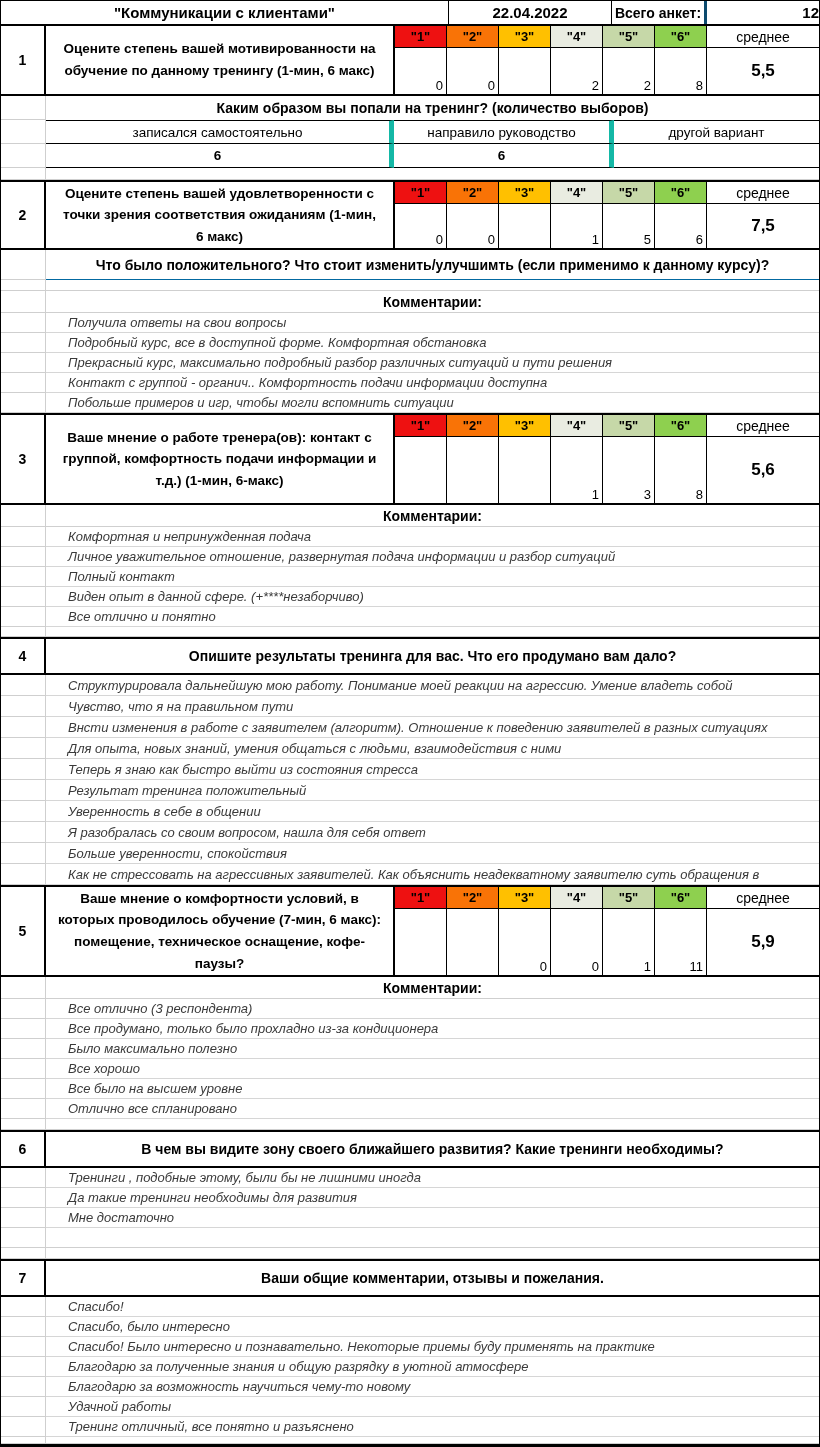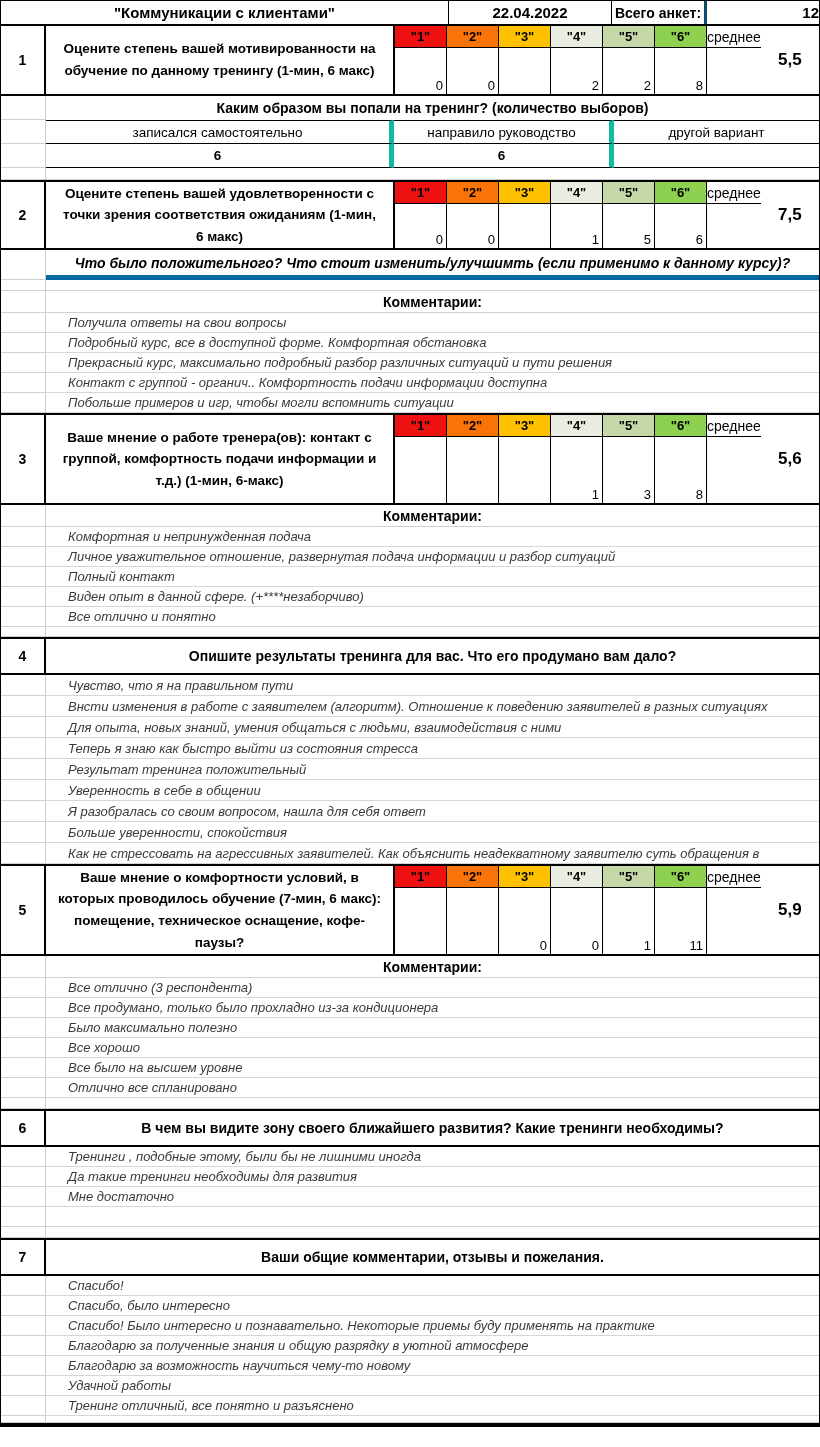--- a/index.html
+++ b/index.html
@@ -37,21 +37,21 @@
   .num-cell { flex:0 0 45px; display:flex; align-items:center; justify-content:center;
               font-weight:bold; font-size:14px; border-right:2px solid #000; }
   .q-cell   { flex:0 0 349px; display:flex; align-items:center; justify-content:center;
               text-align:center; font-weight:bold; font-size:13.5px; line-height:1.6;
               padding:0 12px; border-right:2px solid #000; }
   .score-col { flex:0 0 52px; display:flex; flex-direction:column; }
   .score-head { height:22px; display:flex; align-items:center; justify-content:center;
                 font-weight:bold; font-size:13px; border-right:1px solid #000; border-bottom:1px solid #000; }
   .score-val  { flex:1; display:flex; align-items:flex-end; justify-content:flex-end;
                 font-size:13px; padding:0 3px 1px 0; border-right:1px solid #000; }
-  .avg-col  { flex:1; display:flex; }
+  .avg-col  { flex:1; display:flex; flex-direction:column; }
   .avg-head { height:22px; display:flex; align-items:center; justify-content:center;
               font-size:14px; border-bottom:1px solid #000; }
   .avg-val  { flex:1; display:flex; align-items:center; justify-content:center;
               font-weight:bold; font-size:17px; }
 
   
   .section-header { border-top:2px solid #000; border-bottom:2px solid #000; }
   .wideq-cell { flex:1; display:flex; align-items:center; justify-content:center;
                 text-align:center; font-weight:bold; font-size:14px; padding:0 10px; }
 
@@ -62,21 +62,21 @@
               border-right:5px solid #14b8a6; border-bottom:1px solid #000; }
   .opt-top  { border-top:1px solid #000; }
   .opt-b    { font-weight:bold; }
   .opt-1 { flex:0 0 348px; }
   .opt-2 { flex:0 0 220px; }
   .opt-3 { flex:1; border-right:none; }
 
   
   .subq-cell { flex:1; display:flex; align-items:center; justify-content:center;
                text-align:center; font-weight:bold; font-size:14px;
-               border-bottom:5px solid #0369a1;font-style:italic; }
+               border-bottom:1px solid #0369a1; }
   .clabel-cell { flex:1; display:flex; align-items:center; justify-content:center;
                  font-weight:bold; font-size:14px; border-bottom:1px solid #cfcfcf; }
   .comment-cell { flex:1; display:flex; align-items:center; font-style:italic;
                   font-size:13px; color:#3a3a3a; padding-left:22px;
                   border-bottom:1px solid #d6d6d6; white-space:nowrap; }
   .spacer-rest { flex:1; border-bottom:1px solid #cfcfcf; }
   .bottom-bar { height:4px; background:#000; }
 </style>
 </head>
 <body>
@@ -276,20 +276,24 @@
       <div class="cell spacer-rest"></div>
   </div>
 
   <div class="row section-header" style="height:38px">
     <div class="cell num-cell">4</div>
     <div class="cell wideq-cell">Опишите результаты тренинга для вас. Что его продумано вам дало?</div>
   </div>
   <div>
       <div class="row" style="height:21px">
       <div class="cell left-col"></div>
+      <div class="cell comment-cell">Структурировала дальнейшую мою работу. Понимание моей реакции на агрессию. Умение владеть собой</div>
+    </div>
+      <div class="row" style="height:21px">
+      <div class="cell left-col"></div>
       <div class="cell comment-cell">Чувство, что я на правильном пути</div>
     </div>
       <div class="row" style="height:21px">
       <div class="cell left-col"></div>
       <div class="cell comment-cell">Внсти изменения в работе с заявителем (алгоритм). Отношение к поведению заявителей в разных ситуациях</div>
     </div>
       <div class="row" style="height:21px">
       <div class="cell left-col"></div>
       <div class="cell comment-cell">Для опыта, новых знаний, умения общаться с людьми, взаимодействия с ними</div>
     </div>

